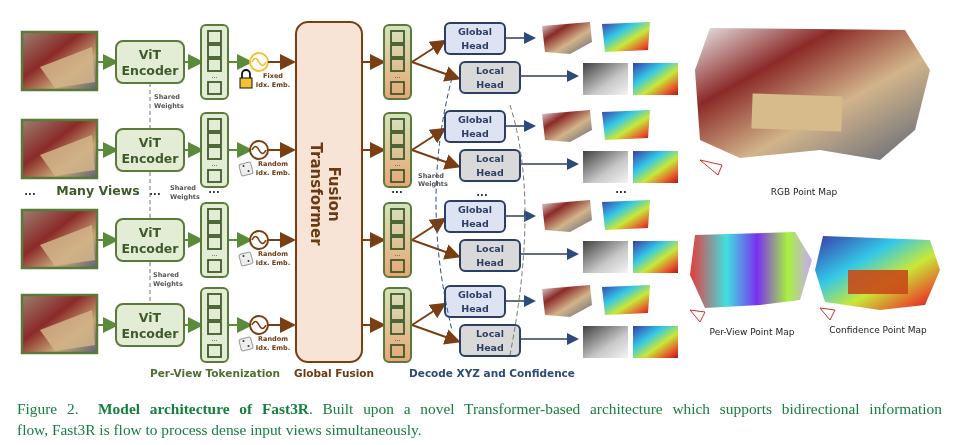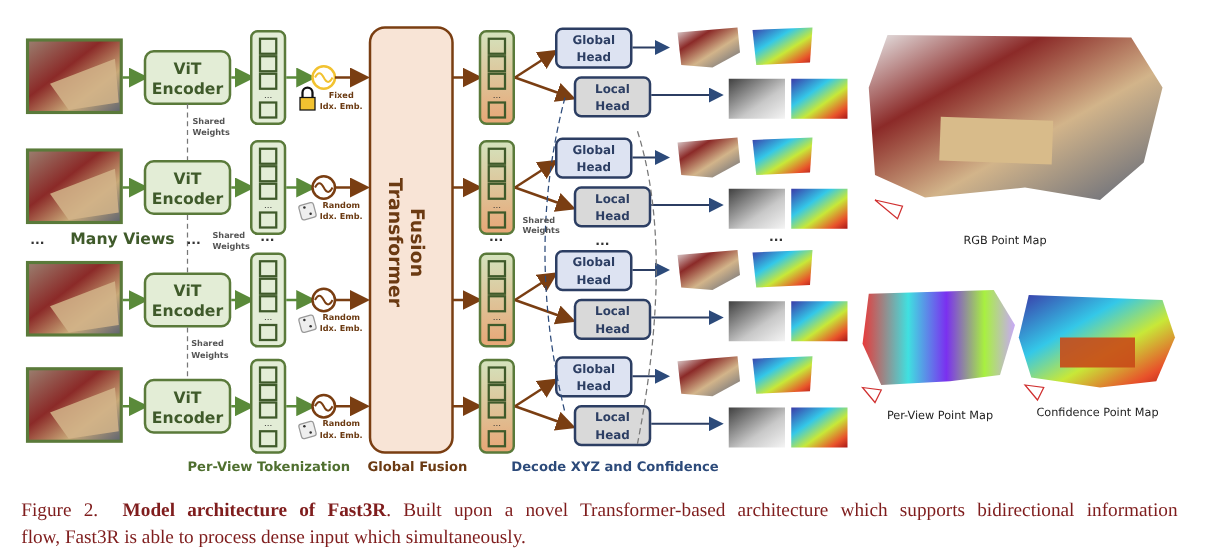--- a/index.html
+++ b/index.html
@@ -1,18 +1,18 @@
 <!DOCTYPE html>
 <html><head>
 <meta charset="utf-8">
 <style>
   html,body{margin:0;padding:0;background:#fff;}
   body{width:965px;height:445px;position:relative;overflow:hidden;font-family:"DejaVu Sans",sans-serif;}
   #fig{position:absolute;left:0;top:0;}
-  .caption{position:absolute;left:17px;top:398px;width:925px;font-family:"Liberation Serif",serif;font-size:15.4px;line-height:21px;color:#7f1d1d;text-align:justify;}
+  .caption{position:absolute;left:17px;top:398px;width:925px;font-family:"Liberation Serif",serif;font-size:15.4px;line-height:21px;color:#15803d;text-align:justify;}
   .caption .line1{text-align-last:justify;display:block;}
   .caption b{font-weight:bold;}
 </style>
 </head>
 <body>
 
 <svg id="fig" width="965" height="395" viewBox="0 0 965 395" xmlns="http://www.w3.org/2000/svg">
   <defs>
     <marker id="arrG" markerWidth="8" markerHeight="8" refX="6" refY="4" orient="auto">
         <path d="M0,0 L8,4 L0,8 z" fill="#5a8a3a"></path>
@@ -266,14 +266,14 @@
       <polygon points="820,308 835,310 830,320" fill="#fff" stroke="#d03030" stroke-width="1"></polygon>
       <text x="878" y="333" font-family="&quot;DejaVu Sans&quot;, sans-serif" font-size="9" font-weight="normal" fill="#222" text-anchor="middle">Confidence Point Map</text>
       <text x="215" y="377" font-family="&quot;DejaVu Sans&quot;, sans-serif" font-size="10.5" font-weight="bold" fill="#4f6f2f" text-anchor="middle">Per-View Tokenization</text>
       <text x="334" y="377" font-family="&quot;DejaVu Sans&quot;, sans-serif" font-size="10.5" font-weight="bold" fill="#6b3a12" text-anchor="middle">Global Fusion</text>
       <text x="492" y="377" font-family="&quot;DejaVu Sans&quot;, sans-serif" font-size="10.5" font-weight="bold" fill="#2c4a7a" text-anchor="middle">Decode XYZ and Confidence</text>
     </g>
 </svg>
 
 <div class="caption">
   <span class="line1"><span>Figure 2.</span>&nbsp; <b>Model architecture of Fast3R</b><span>. Built upon a novel Transformer-based architecture which supports bidirectional information</span></span>
-  <span>flow, Fast3R is able to process dense input which simultaneously.</span>
+  <span>flow, Fast3R is flow to process dense input views simultaneously.</span>
 </div>
 
 </body></html>

